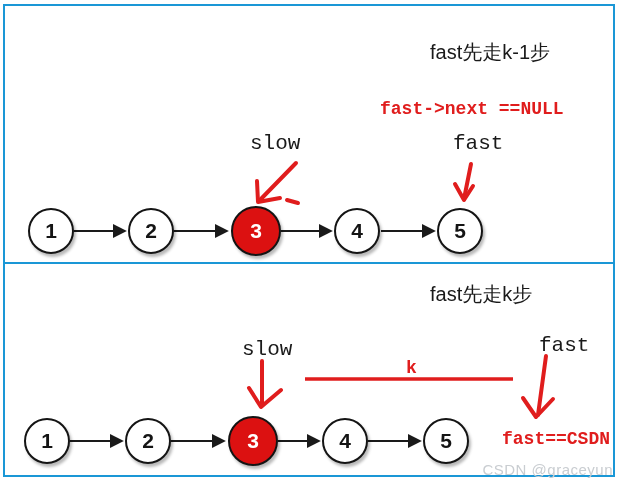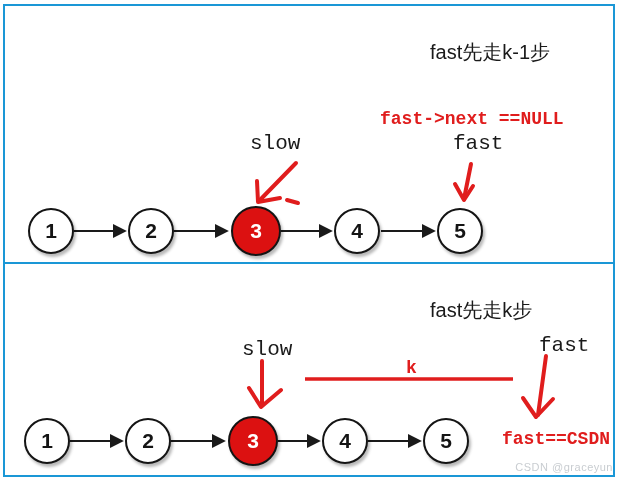--- a/index.html
+++ b/index.html
@@ -39,21 +39,21 @@
     position:absolute;width:46px;height:46px;border-radius:50%;
     background:var(--node_fill);border:2.5px solid #141414;box-sizing:border-box;
     display:flex;align-items:center;justify-content:center;
     font-weight:bold;font-size:21px;color:#141414;
     box-shadow:2px 3px 3px rgba(0,0,0,0.28);
   }
   .node.red{
     width:50px;height:50px;background:var(--node_red);color:#ffffff;
   }
   .watermark{
-    position:absolute;right:8px;top:461px;font-size:11px;
+    position:absolute;right:8px;top:461px;font-size:15px;
     color:var(--watermark_gray);letter-spacing:0.5px;
   }
 </style>
 </head>
 <body>
 
 <div class="stage">
 
   <div class="frame"></div>
   <div class="divider"></div>
@@ -97,35 +97,35 @@
       <path d="M546,356 L538,415" class="red-stroke" stroke-width="4"></path>
       <path d="M523,398 L536,417 L553,399" class="red-stroke" stroke-width="4"></path>
     </g>
 
     <line x1="305" y1="379" x2="513" y2="379" class="red-stroke" stroke-width="3.5"></line>
   </svg>
 
   <div>
     <div class="label title" style="left:430px;top:41px">fast先走k-1步</div>
 
-    <div class="label red-code" style="left:380px;top:110px">fast-&gt;next ==NULL</div>
+    <div class="label red-code" style="left:380px;top:100px">fast-&gt;next ==NULL</div>
 
     <div class="label ptr-label" style="left:250px;top:132px">slow</div>
 
     <div class="label ptr-label" style="left:453px;top:132px">fast</div>
 
     <div class="node" style="left:28px;top:208px">1</div>
     <div class="node" style="left:128px;top:208px">2</div>
     <div class="node red" style="left:231px;top:206px">3</div>
     <div class="node" style="left:334px;top:208px">4</div>
     <div class="node" style="left:437px;top:208px">5</div>
   </div>
 
   <div>
-    <div class="label title" style="left:430px;top:299px">fast先走k步</div>
+    <div class="label title" style="left:430px;top:283px">fast先走k步</div>
 
     <div class="label ptr-label" style="left:242px;top:338px">slow</div>
 
     <div class="label ptr-label" style="left:539px;top:334px">fast</div>
 
     <div class="label red-code" style="left:406px;top:359px">k</div>
 
     <div class="label red-code" style="left:502px;top:430px">fast==CSDN</div>
 
     <div class="node" style="left:24px;top:418px">1</div>

